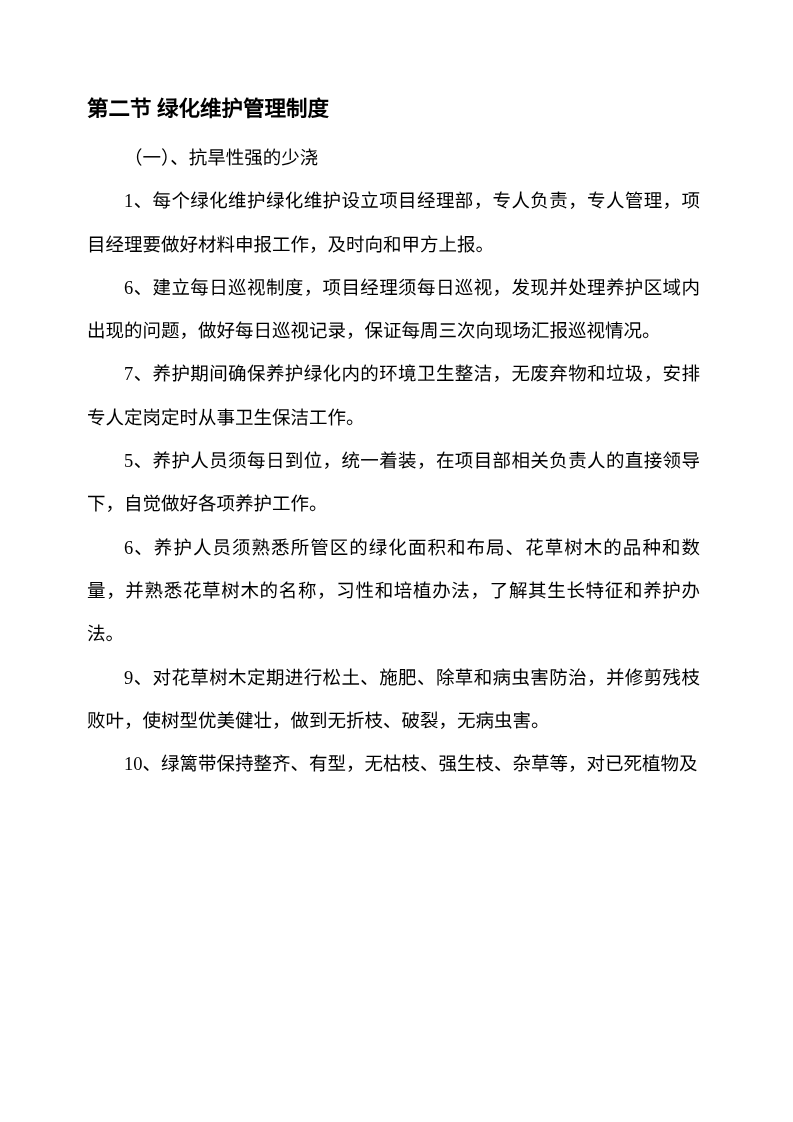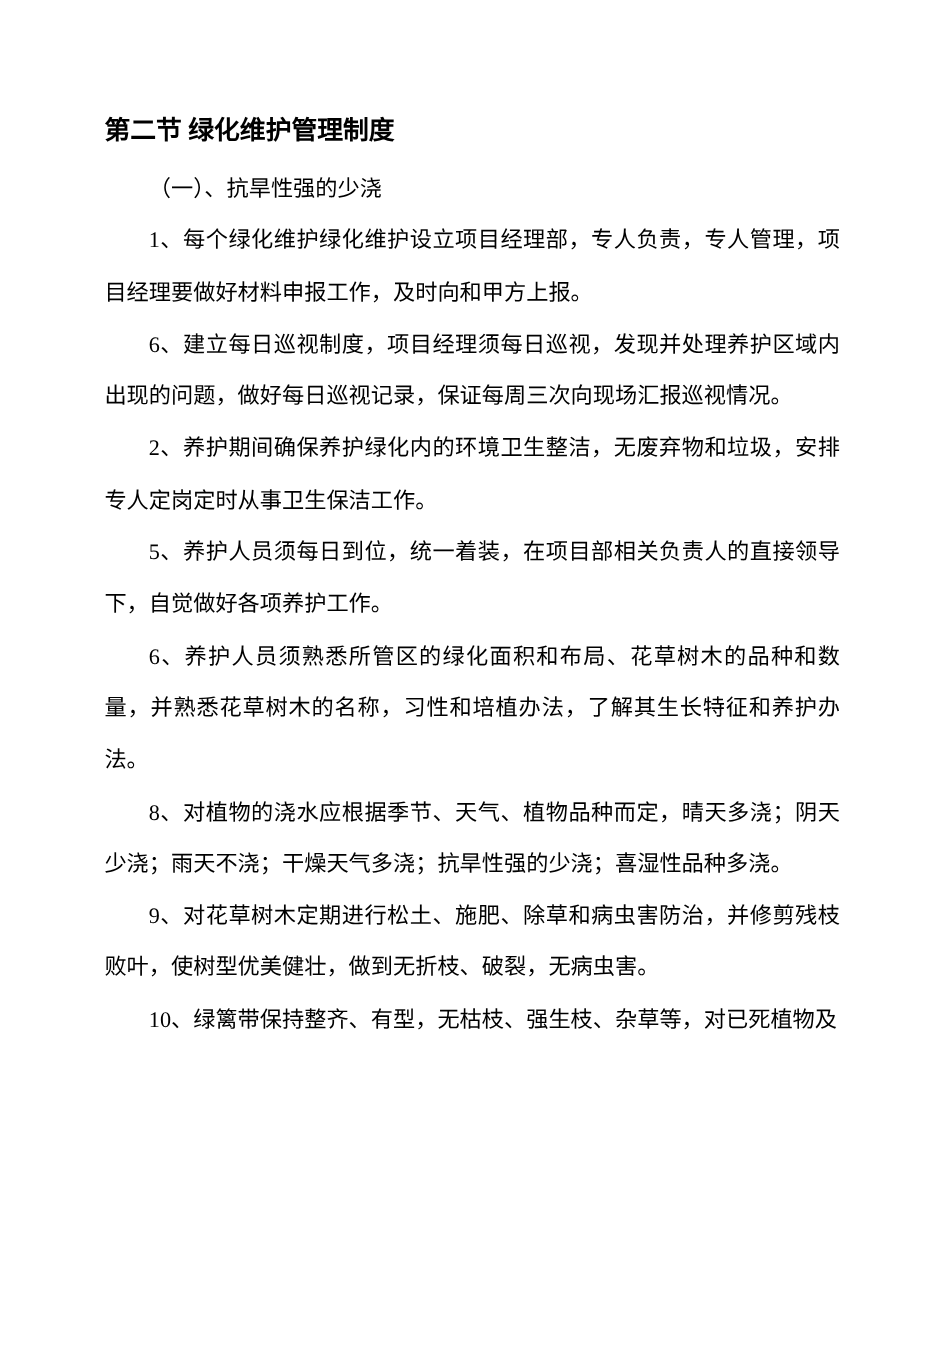--- a/index.html
+++ b/index.html
@@ -44,20 +44,19 @@
 </style>
 </head>
 <body>
 
 <div class="page">
   <div class="content">
     <h1 class="doc-title">第二节 绿化维护管理制度</h1>
     <p class="para">（一）、抗旱性强的少浇</p>
     <p class="para">1、每个绿化维护绿化维护设立项目经理部，专人负责，专人管理，项目经理要做好材料申报工作，及时向和甲方上报。</p>
     <p class="para">6、建立每日巡视制度，项目经理须每日巡视，发现并处理养护区域内出现的问题，做好每日巡视记录，保证每周三次向现场汇报巡视情况。</p>
-    <p class="para">2、养护期间确保养护绿化内的环境卫生整洁，无废弃物和垃圾，安排专人定岗定时从事卫生保洁工作。</p>
+    <p class="para">7、养护期间确保养护绿化内的环境卫生整洁，无废弃物和垃圾，安排专人定岗定时从事卫生保洁工作。</p>
     <p class="para">5、养护人员须每日到位，统一着装，在项目部相关负责人的直接领导下，自觉做好各项养护工作。</p>
     <p class="para">6、养护人员须熟悉所管区的绿化面积和布局、花草树木的品种和数量，并熟悉花草树木的名称，习性和培植办法，了解其生长特征和养护办法。</p>
-    <p class="para">8、对植物的浇水应根据季节、天气、植物品种而定，晴天多浇；阴天少浇；雨天不浇；干燥天气多浇；抗旱性强的少浇；喜湿性品种多浇。</p>
     <p class="para">9、对花草树木定期进行松土、施肥、除草和病虫害防治，并修剪残枝败叶，使树型优美健壮，做到无折枝、破裂，无病虫害。</p>
     <p class="para">10、绿篱带保持整齐、有型，无枯枝、强生枝、杂草等，对已死植物及</p>
   </div>
 </div>
 
 </body></html>

